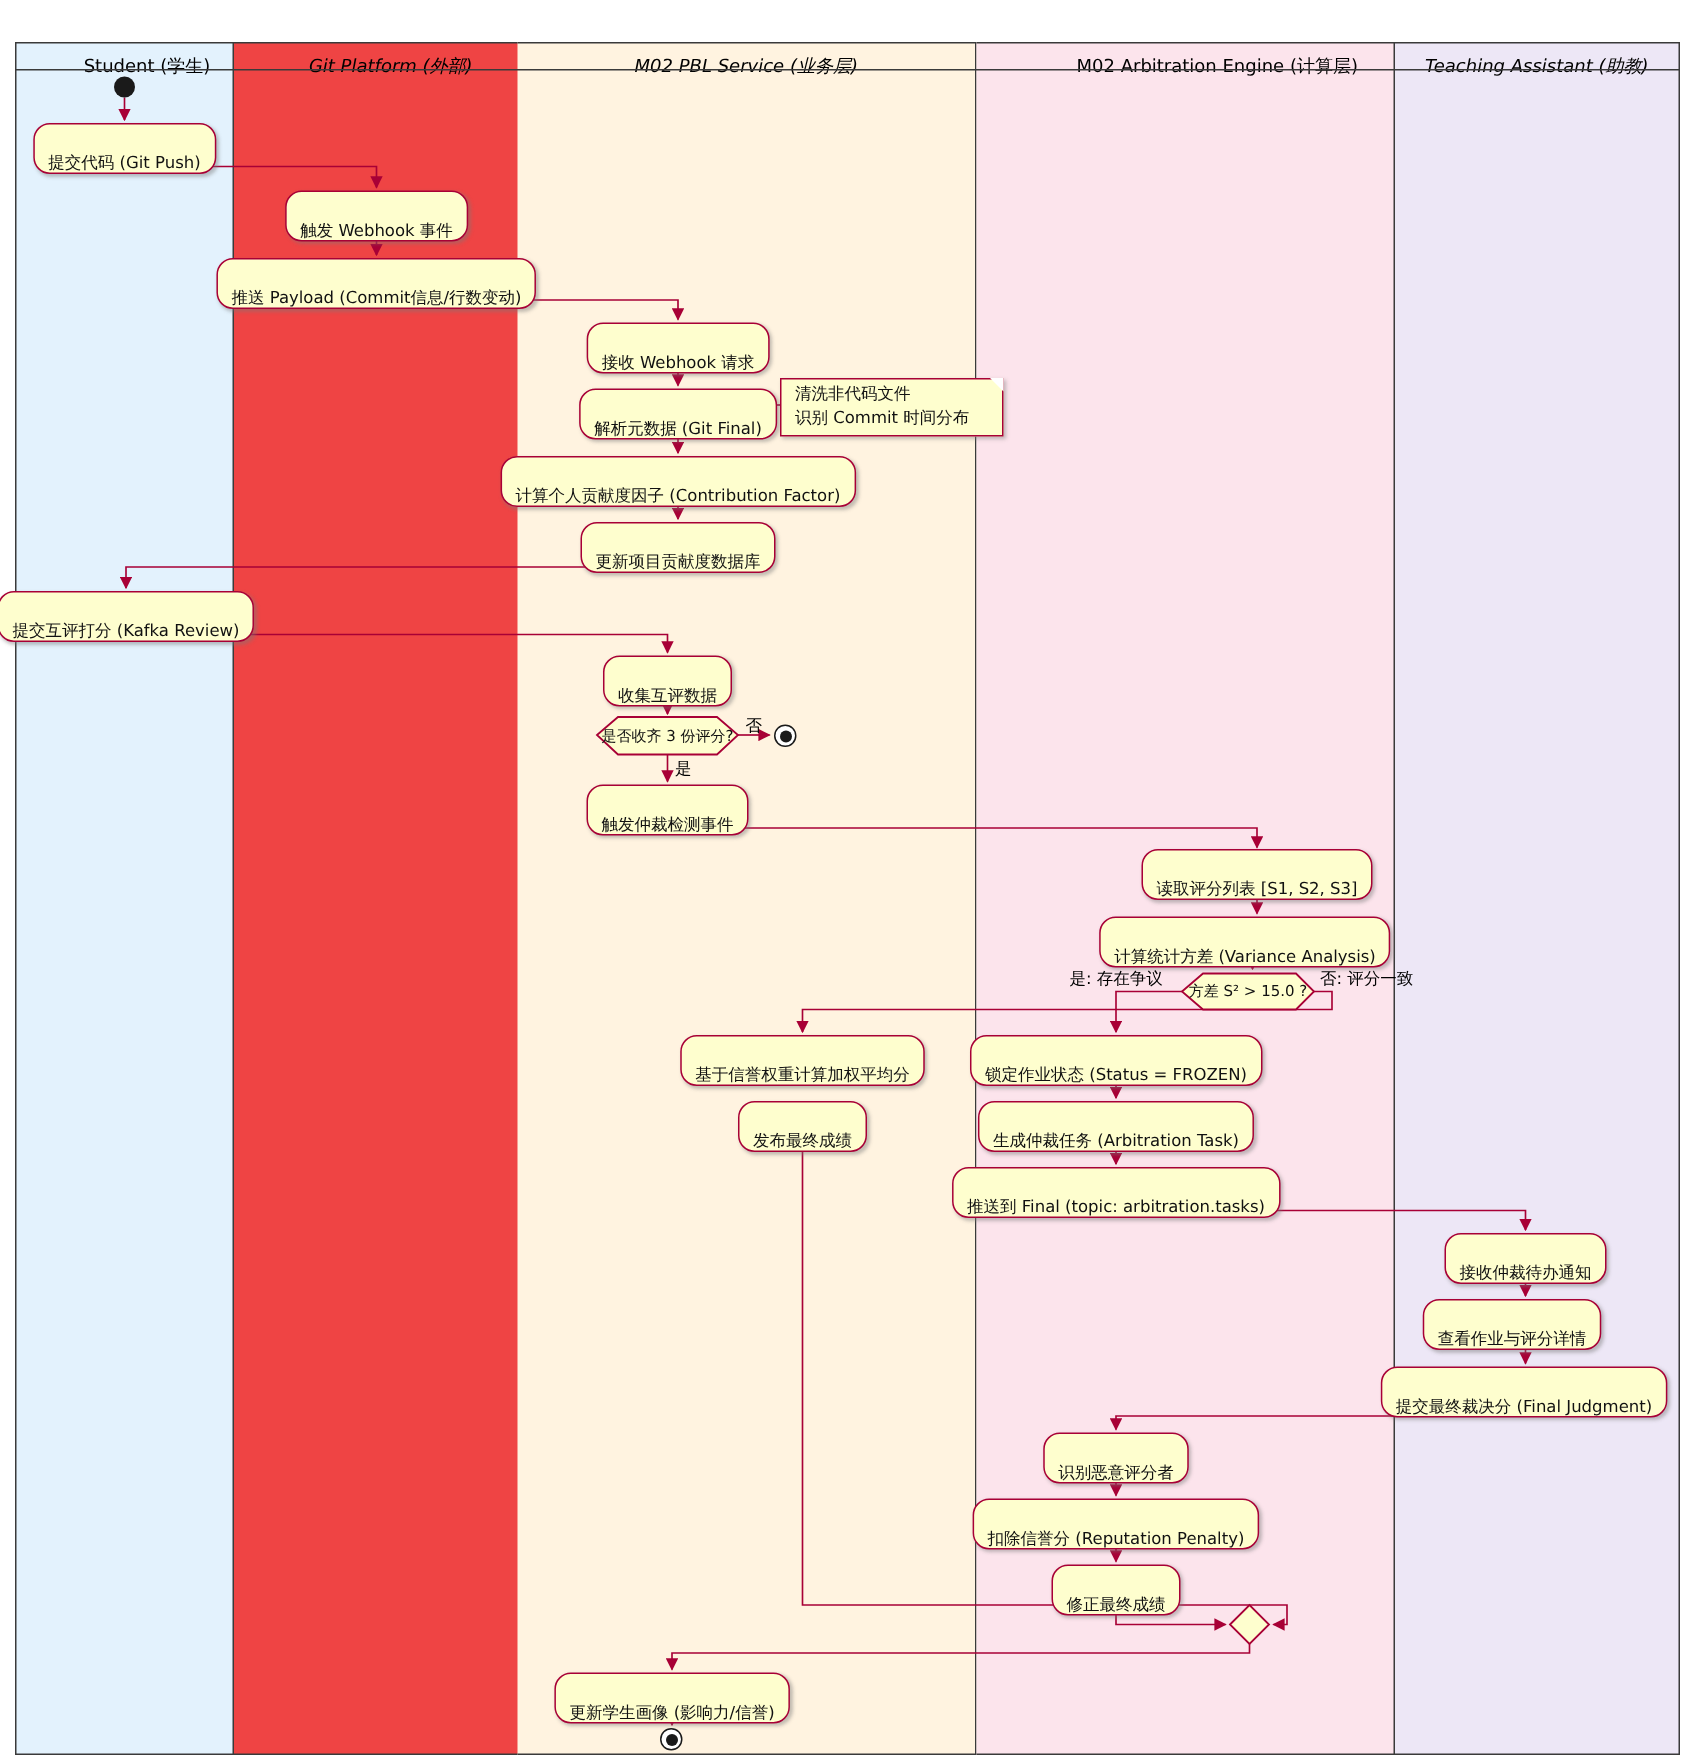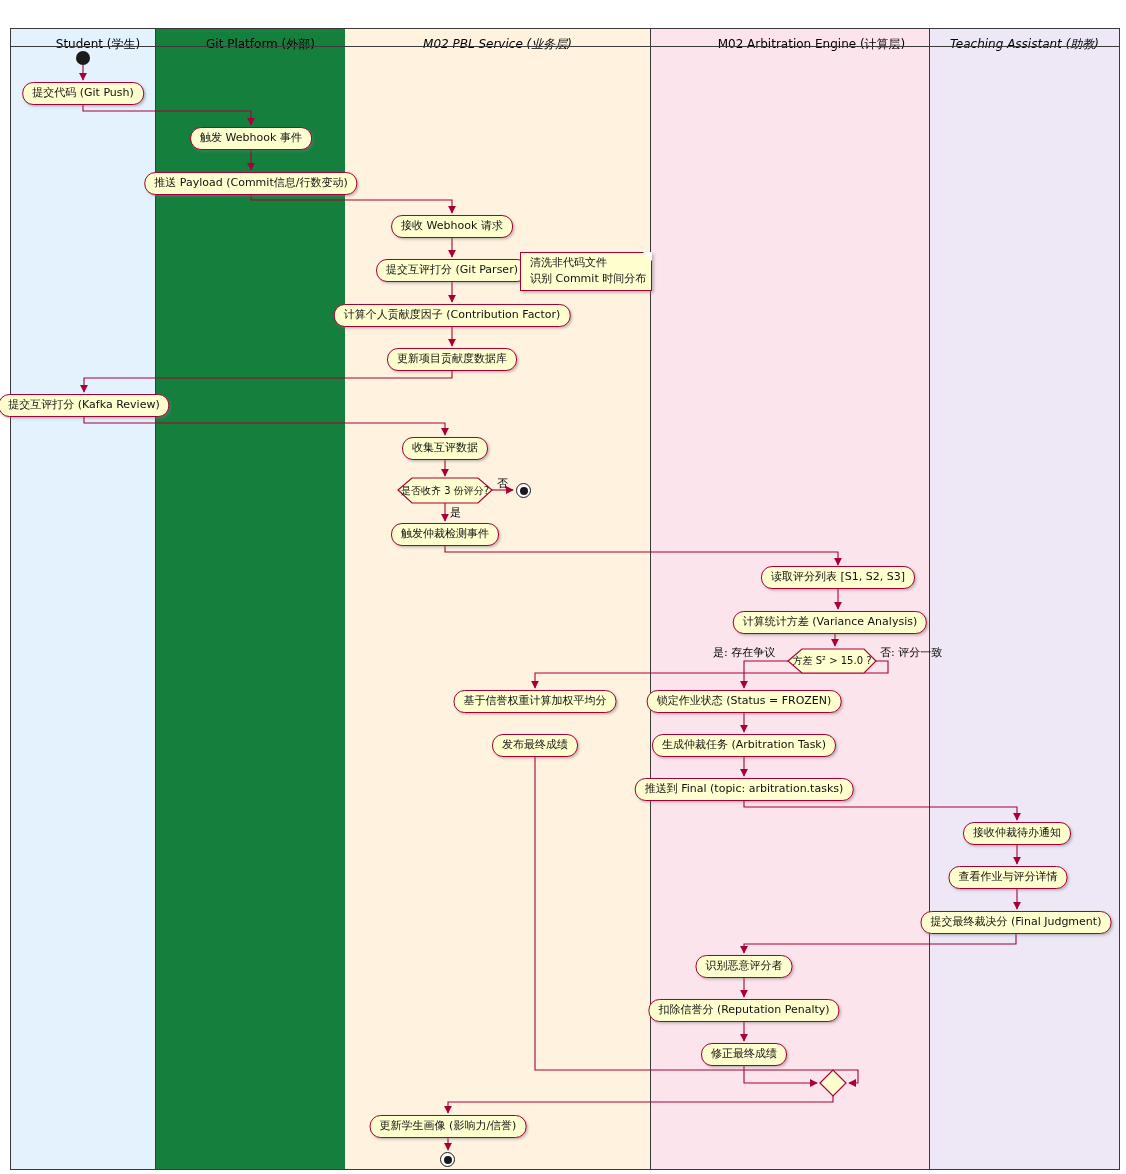--- a/index.html
+++ b/index.html
@@ -14,47 +14,47 @@
   .lane-title { text-align:center; font-size:12px; padding-top:7px; color:#000; white-space:nowrap; }
   .header-rule { position:absolute; left:10px; top:46px; width:1110px; height:1px; background:#3a3a3a; }
 
   svg.edges { position:absolute; left:0; top:0; pointer-events:none; }
   .edge  { fill:none; stroke:var(--accent); stroke-width:1.1; }
   .arrow { marker-end:url(#arrowhead); }
   .shape { fill:var(--node-fill); stroke:var(--accent); stroke-width:1.2; }
 
   .node {
     position:absolute; transform:translateX(-50%);
-    height:23px; line-height:20px; padding:0 9px;
+    height:23px; line-height:20px; padding:16px 9px;
     background:var(--node-fill); border:1.5px solid var(--accent); border-radius:11px;
     font-size:11px; white-space:nowrap;
     box-shadow:1.5px 1.5px 2.5px rgba(120,120,120,.45);
   }
   .diamond-label { position:absolute; transform:translate(-50%,-50%); font-size:10px; white-space:nowrap; }
   .edge-label { position:absolute; font-size:11px; white-space:nowrap; color:#000; }
 
   .start-node { position:absolute; width:14px; height:14px; border-radius:50%; background:#1a1a1a; }
   .end-node   { position:absolute; width:15px; height:15px; border-radius:50%;
                 border:1.6px solid #1a1a1a; background:#fff; }
   .end-dot    { position:absolute; left:50%; top:50%; transform:translate(-50%,-50%);
                 width:8px; height:8px; border-radius:50%; background:#1a1a1a; }
 
   .note { position:absolute; background:var(--note-fill); border:1px solid var(--accent);
-          font-size:11px; line-height:16px; padding:2px 5px 3px 9px;
+          font-size:11px; line-height:16px; padding:2px 22px 3px 9px;
           box-shadow:1.5px 1.5px 2.5px rgba(120,120,120,.45); white-space:nowrap; }
   .note-fold { position:absolute; top:-1px; right:-1px; width:0; height:0;
                border-top:9px solid #ffffff; border-left:9px solid transparent; }
 </style>
 </head>
 <body style="--accent: #A80036; --node-fill: #FEFECE; --note-fill: #FEFECE;">
 
 <div class="lane first" style="left: 10px; width: 146px; background: rgb(227, 242, 253); padding-left: 30px;">
   <div class="lane-title">Student (学生)</div>
 </div>
-<div class="lane" style="left: 156px; width: 210px; background: #15803d;">
+<div class="lane" style="left: 156px; width: 210px; background: #ef4444; font-style: italic;">
   <div class="lane-title">Git Platform (外部)</div>
 </div>
 <div class="lane" style="left: 345px; width: 306px; background: rgb(255, 243, 224); font-style: italic;">
   <div class="lane-title">M02 PBL Service (业务层)</div>
 </div>
 <div class="lane" style="left: 651px; width: 279px; background: rgb(252, 228, 236); padding-left: 43px;">
   <div class="lane-title">M02 Arbitration Engine (计算层)</div>
 </div>
 <div class="lane" style="left: 930px; width: 190px; background: rgb(237, 231, 246); font-style: italic;">
   <div class="lane-title">Teaching Assistant (助教)</div>
@@ -109,21 +109,21 @@
   <div class="end-dot"></div>
 </div>
 <div class="end-node" style="left:440px;top:1152px">
   <div class="end-dot"></div>
 </div>
 
 <div class="node" style="left:83px;top:82px">提交代码 (Git Push)</div>
 <div class="node" style="left:251px;top:127px">触发 Webhook 事件</div>
 <div class="node" style="left:251px;top:172px">推送 Payload (Commit信息/行数变动)</div>
 <div class="node" style="left:452px;top:215px">接收 Webhook 请求</div>
-<div class="node" style="left:452px;top:259px">提交互评打分 (Git Parser)</div>
+<div class="node" style="left:452px;top:259px">解析元数据 (Git Final)</div>
 <div class="node" style="left:452px;top:304px">计算个人贡献度因子 (Contribution Factor)</div>
 <div class="node" style="left:452px;top:348px">更新项目贡献度数据库</div>
 <div class="node" style="left:84px;top:394px">提交互评打分 (Kafka Review)</div>
 <div class="node" style="left:445px;top:437px">收集互评数据</div>
 <div class="node" style="left:445px;top:523px">触发仲裁检测事件</div>
 <div class="node" style="left:838px;top:566px">读取评分列表 [S1, S2, S3]</div>
 <div class="node" style="left:830px;top:611px">计算统计方差 (Variance Analysis)</div>
 <div class="node" style="left:535px;top:690px">基于信誉权重计算加权平均分</div>
 <div class="node" style="left:744px;top:690px">锁定作业状态 (Status = FROZEN)</div>
 <div class="node" style="left:535px;top:734px">发布最终成绩</div>

